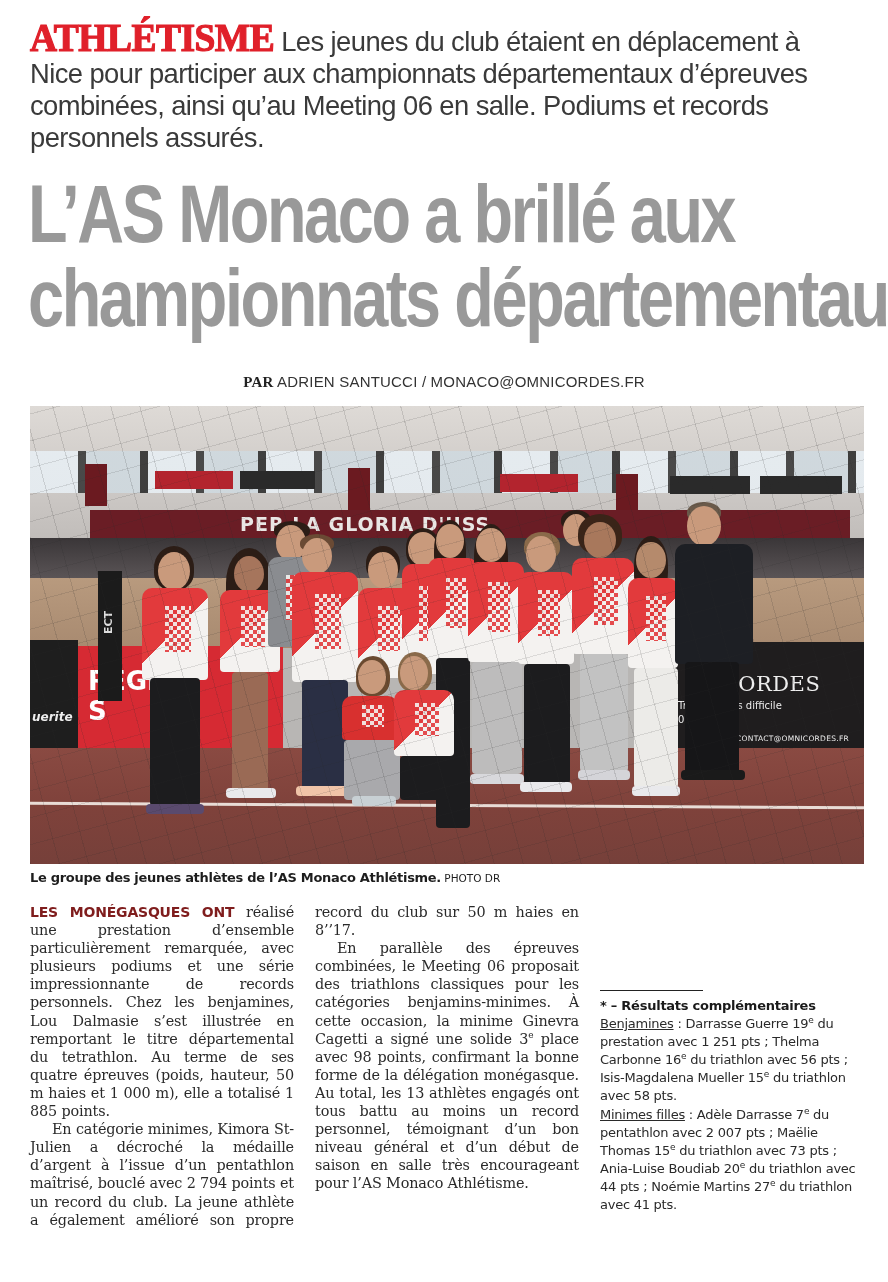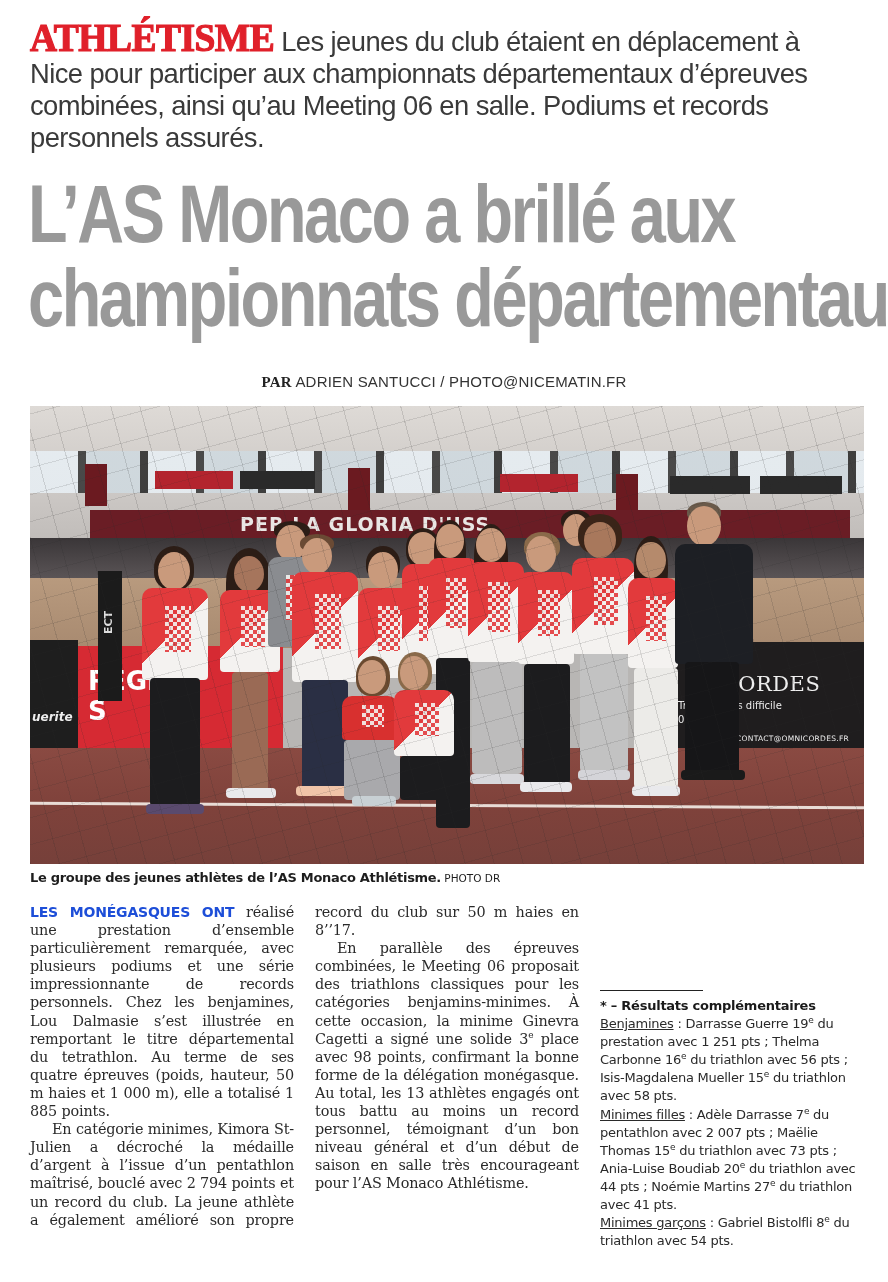--- a/index.html
+++ b/index.html
@@ -97,21 +97,21 @@
     .caption .credit { font-weight: normal; font-size: 10.5px; letter-spacing: 0; }
 
     
     .col {
       position: absolute; top: 903px;
       font-family: "DejaVu Serif", serif; font-size: 14.4px; line-height: 18.1px;
       color: #2a2a2a; text-align: justify; letter-spacing: -0.15px;
     }
     .col p { margin: 0; }
     .col p.ind { text-indent: 22px; }
-    .lead { font-family: "DejaVu Sans", sans-serif; font-weight: bold; font-size: 14px; letter-spacing: -0.2px; color: #1d4ed8; }
+    .lead { font-family: "DejaVu Sans", sans-serif; font-weight: bold; font-size: 14px; letter-spacing: -0.2px; color: #7f1d1d; }
     sup { font-size: 9px; vertical-align: super; line-height: 0; }
 
     .rule { position: absolute; left: 600px; top: 990px; width: 103px; height: 1px; background: #222; }
     .results {
       position: absolute; left: 600px; top: 997px; width: 268px;
       font-family: "DejaVu Sans", sans-serif; font-size: 13px; line-height: 18.1px; color: #2a2a2a;
       letter-spacing: -0.25px;
     }
     .results .rtitle { font-weight: bold; color: #1a1a1a; }
     .results .cat { text-decoration: underline; }
@@ -122,21 +122,21 @@
 <div class="chapo">
   <span class="kicker">ATHLÉTISME</span><span> Les jeunes du club étaient en déplacement à Nice pour participer aux championnats départementaux d’épreuves combinées, ainsi qu’au Meeting 06 en salle. Podiums et records personnels assurés.</span>
 </div>
 
 <div class="headline">
   <div>L’AS Monaco a brillé aux</div>
   <div>championnats départementaux</div>
 </div>
 
 <div class="byline">
-  <span class="par">PAR</span><span> ADRIEN SANTUCCI / PHOTO@NICEMATIN.FR</span>
+  <span class="par">PAR</span><span> ADRIEN SANTUCCI / MONACO@OMNICORDES.FR</span>
 </div>
 
 <div class="photo">
   <div class="ceiling"></div>
   <div class="windows"></div>
   <div class="sign" style="left:125px;top:65px;width:78px;"></div>
   <div class="sign dark" style="left:210px;top:65px;width:75px;"></div>
   <div class="sign" style="left:470px;top:68px;width:78px;"></div>
   <div class="sign dark" style="left:640px;top:70px;width:80px;"></div>
   <div class="sign dark" style="left:730px;top:70px;width:82px;"></div>
@@ -284,17 +284,13 @@
     <span>Thelma Carbonne</span> <span>16</span><sup>e</sup> du <span>triathlon</span> avec <span>56 pts</span> ;
     <span>Isis-Magdalena Mueller</span> <span>15</span><sup>e</sup> du <span>triathlon</span> avec <span>58 pts</span>.
   </div>
   <div>
     <span class="cat">Minimes filles</span> :
     <span>Adèle Darrasse</span> <span>7</span><sup>e</sup> du <span>pentathlon</span> avec <span>2 007 pts</span> ;
     <span>Maëlie Thomas</span> <span>15</span><sup>e</sup> du <span>triathlon</span> avec <span>73 pts</span> ;
     <span>Ania-Luise Boudiab</span> <span>20</span><sup>e</sup> du <span>triathlon</span> avec <span>44 pts</span> ;
     <span>Noémie Martins</span> <span>27</span><sup>e</sup> du <span>triathlon</span> avec <span>41 pts</span>.
   </div>
-  <div>
-    <span class="cat">Minimes garçons</span> :
-    <span>Gabriel Bistolfli</span> <span>8</span><sup>e</sup> du <span>triathlon</span> avec <span>54 pts</span>.
-  </div>
 </div>
 
 </body></html>

